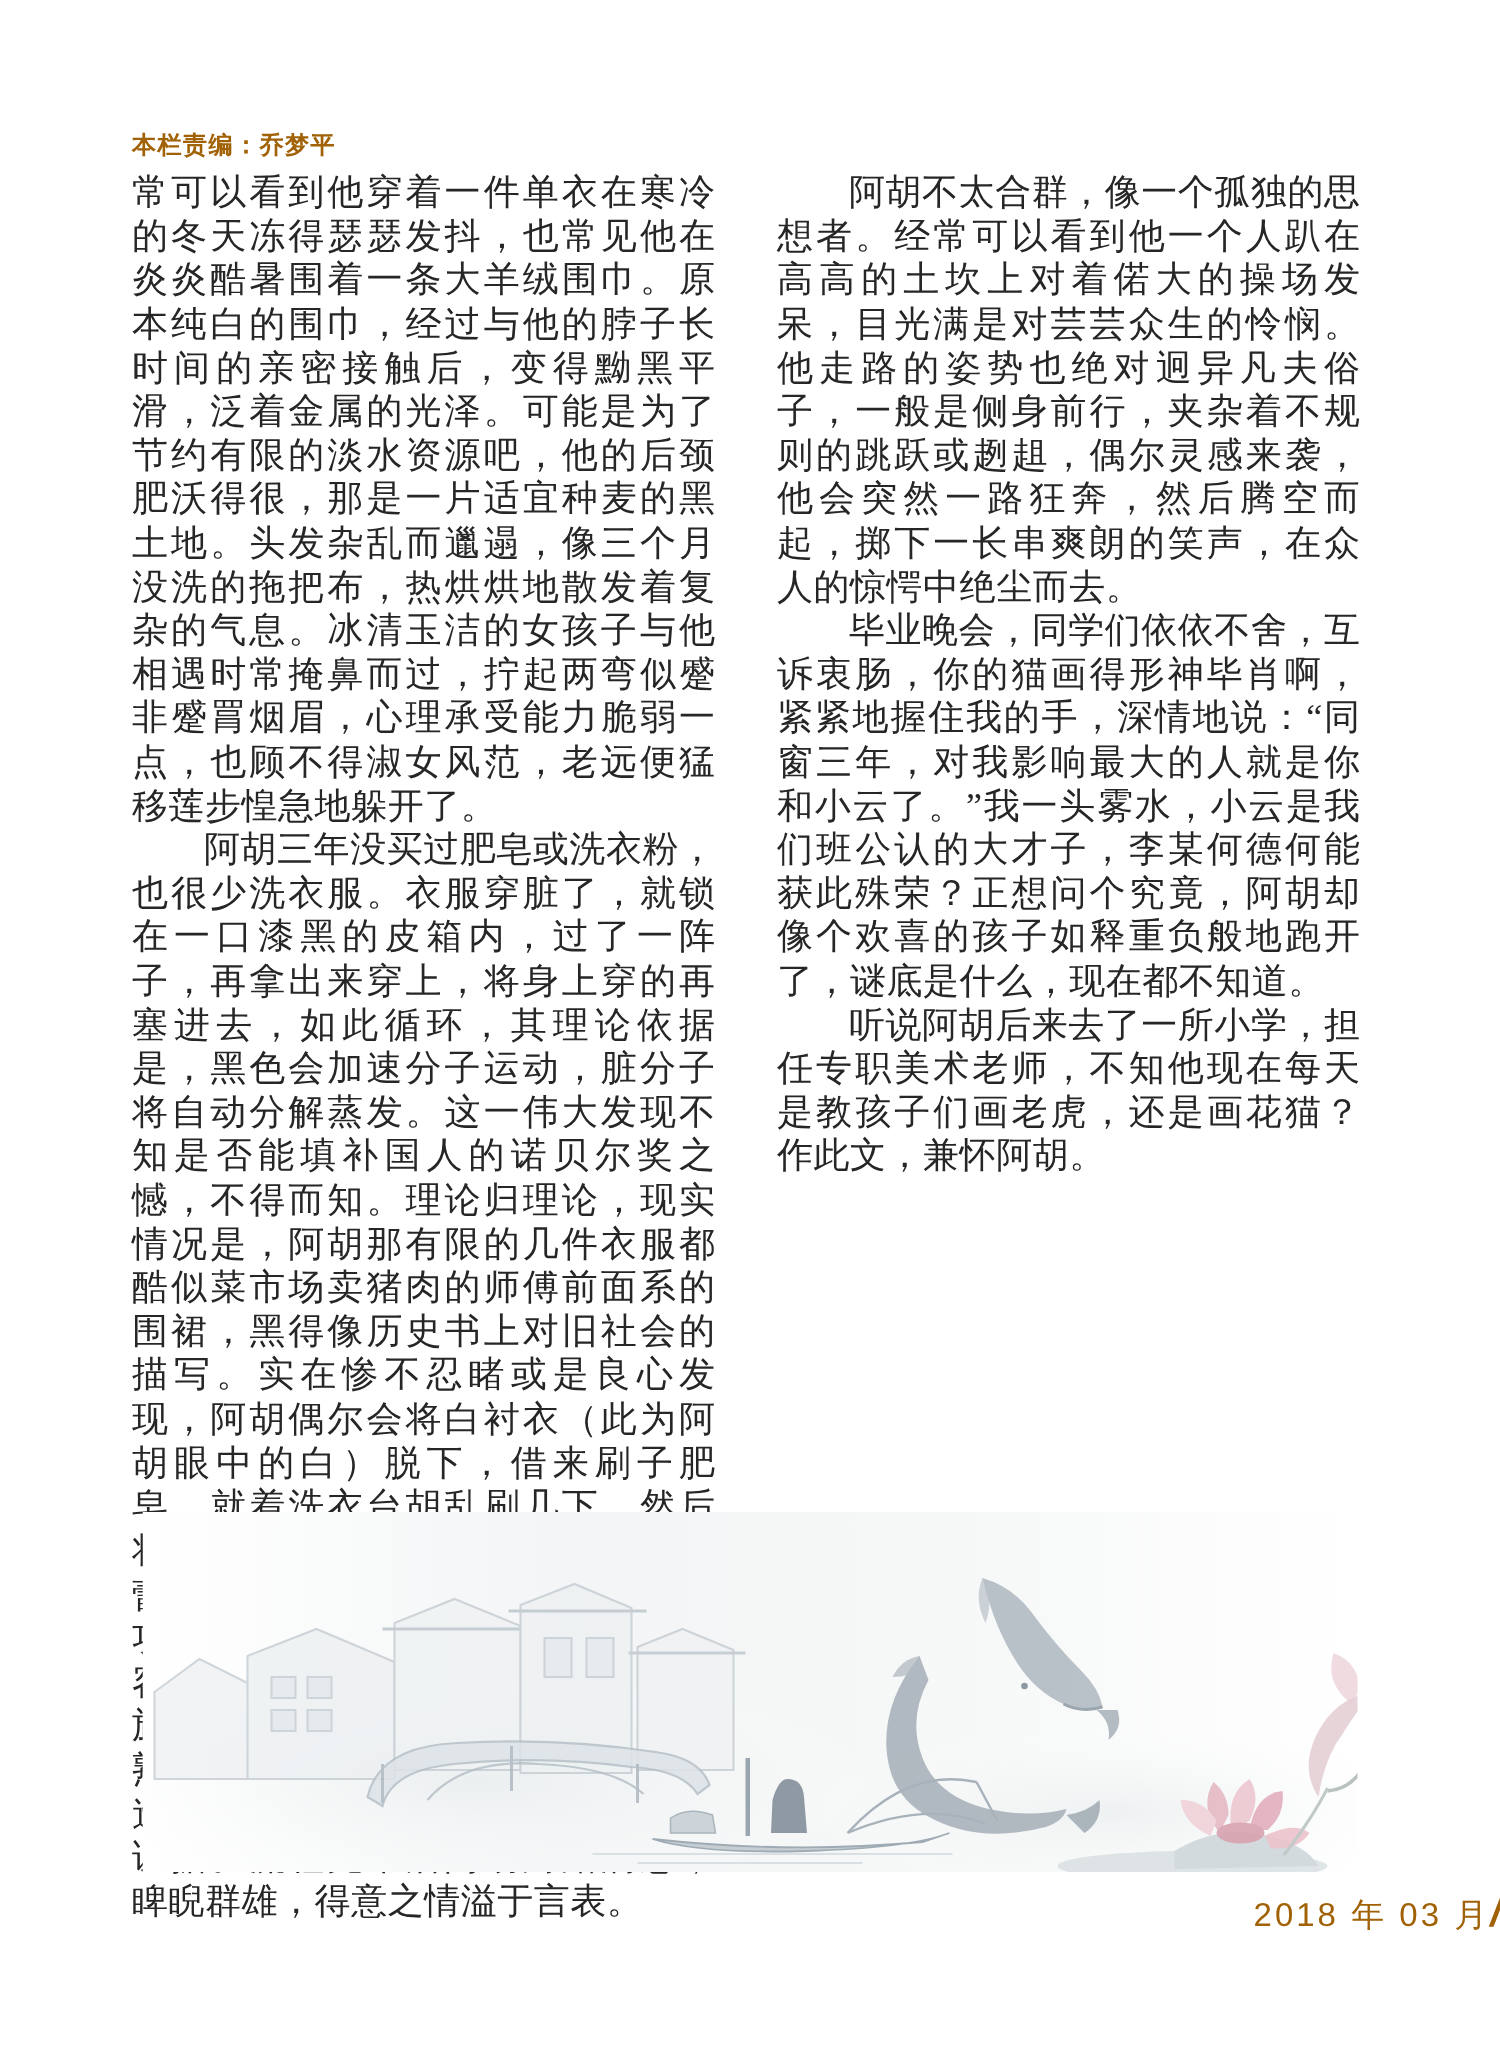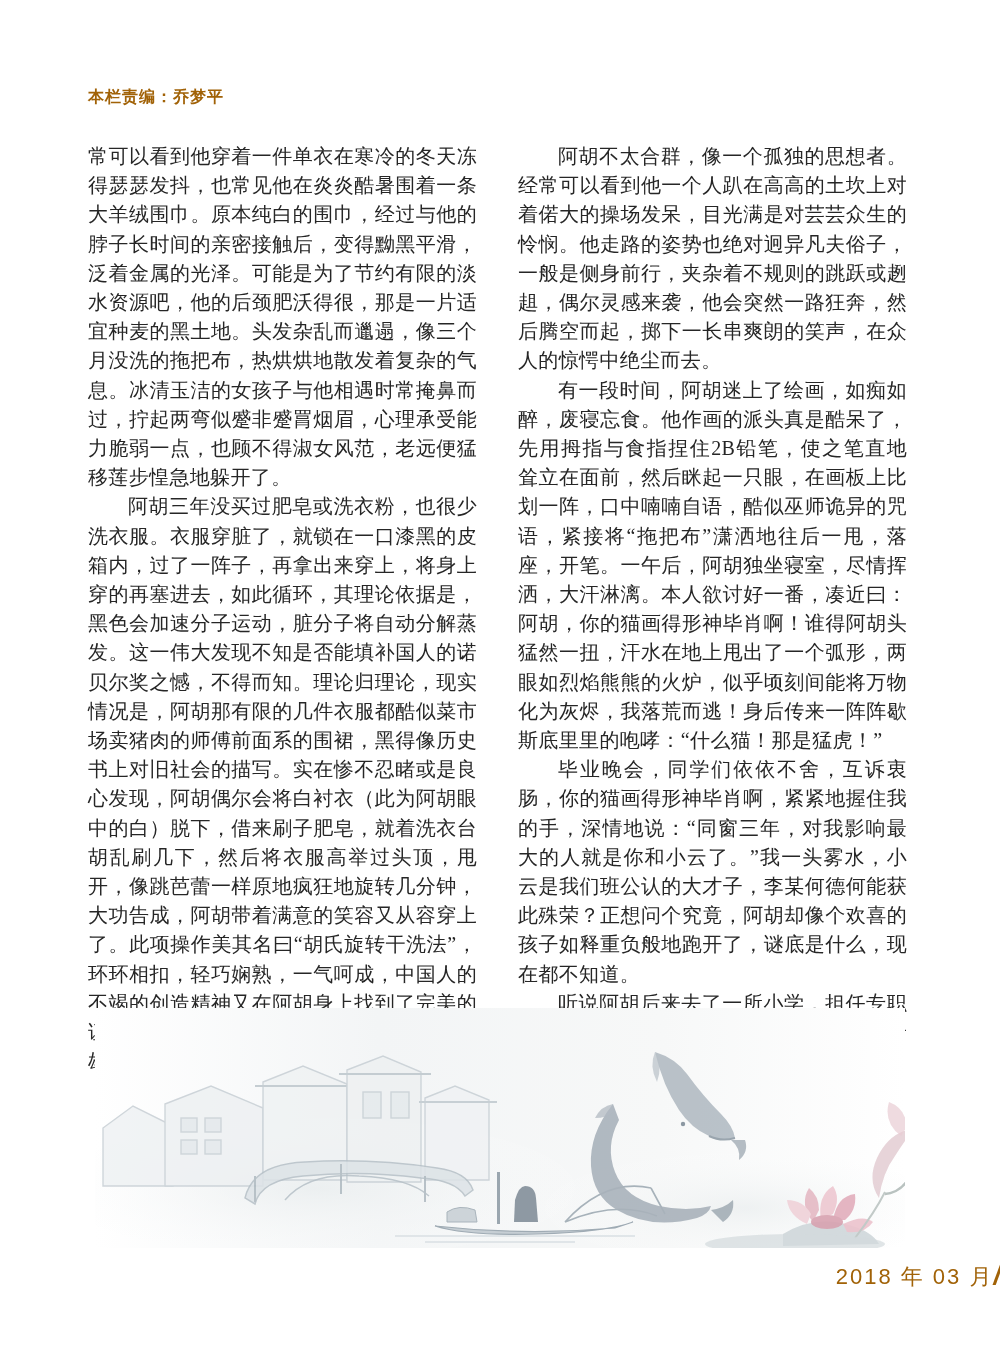--- a/index.html
+++ b/index.html
@@ -10,22 +10,22 @@
   }
   .page-header{
     position:absolute;top:84px;left:88px;right:94px;height:26px;
     display:flex;justify-content:space-between;align-items:center;
     font-family:"Liberation Sans","DejaVu Sans",sans-serif;
     font-weight:bold;color:#a16207;
   }
   .page-header .editor{font-size:16px;letter-spacing:1px;}
   .page-header .section{font-size:17px;letter-spacing:1px;}
   .text-column{
-    position:absolute;top:142px;width:389px;
-    font-size:20px;line-height:29.2px;letter-spacing:0.35px;
+    position:absolute;top:115px;width:389px;
+    font-size:24px;line-height:29.2px;letter-spacing:0.35px;
     text-align:justify;color:#262626;
   }
   .col-left{left:88px;}
   .col-right{left:518px;}
   .text-column p{margin:0;padding:0;}
   .text-column p.indent{text-indent:2em;}
   .artwork{
     position:absolute;left:95px;top:1008px;width:810px;height:240px;
   }
   .page-footer{
@@ -44,21 +44,20 @@
   <span class="editor">本栏责编：乔梦平</span>
 </div>
 
 <div class="text-column col-left">
   <p>常可以看到他穿着一件单衣在寒冷的冬天冻得瑟瑟发抖，也常见他在炎炎酷暑围着一条大羊绒围巾。原本纯白的围巾，经过与他的脖子长时间的亲密接触后，变得黝黑平滑，泛着金属的光泽。可能是为了节约有限的淡水资源吧，他的后颈肥沃得很，那是一片适宜种麦的黑土地。头发杂乱而邋遢，像三个月没洗的拖把布，热烘烘地散发着复杂的气息。冰清玉洁的女孩子与他相遇时常掩鼻而过，拧起两弯似蹙非蹙罥烟眉，心理承受能力脆弱一点，也顾不得淑女风范，老远便猛移莲步惶急地躲开了。</p>
   <p class="indent">阿胡三年没买过肥皂或洗衣粉，也很少洗衣服。衣服穿脏了，就锁在一口漆黑的皮箱内，过了一阵子，再拿出来穿上，将身上穿的再塞进去，如此循环，其理论依据是，黑色会加速分子运动，脏分子将自动分解蒸发。这一伟大发现不知是否能填补国人的诺贝尔奖之憾，不得而知。理论归理论，现实情况是，阿胡那有限的几件衣服都酷似菜市场卖猪肉的师傅前面系的围裙，黑得像历史书上对旧社会的描写。实在惨不忍睹或是良心发现，阿胡偶尔会将白衬衣（此为阿胡眼中的白）脱下，借来刷子肥皂，就着洗衣台胡乱刷几下，然后将衣服高举过头顶，甩开，像跳芭蕾一样原地疯狂地旋转几分钟，大功告成，阿胡带着满意的笑容又从容穿上了。此项操作美其名曰“胡氏旋转干洗法”，环环相扣，轻巧娴熟，一气呵成，中国人的不竭的创造精神又在阿胡身上找到了完美的证据。流程完毕后阿胡踌躇满志，睥睨群雄，得意之情溢于言表。</p>
 </div>
 
 <div class="text-column col-right">
   <p class="indent">阿胡不太合群，像一个孤独的思想者。经常可以看到他一个人趴在高高的土坎上对着偌大的操场发呆，目光满是对芸芸众生的怜悯。他走路的姿势也绝对迥异凡夫俗子，一般是侧身前行，夹杂着不规则的跳跃或趔趄，偶尔灵感来袭，他会突然一路狂奔，然后腾空而起，掷下一长串爽朗的笑声，在众人的惊愕中绝尘而去。</p>
-  <p class="indent">有一段时间，阿胡迷上了绘画，如痴如醉，废寝忘食。他作画的派头真是酷呆了，先用拇指与食指捏住2B铅笔，使之笔直地耸立在面前，然后眯起一只眼，在画板上比划一阵，口中喃喃自语，酷似巫师诡异的咒语，紧接将“拖把布”潇洒地往后一甩，落座，开笔。一午后，阿胡独坐寝室，尽情挥洒，大汗淋漓。本人欲讨好一番，凑近曰：阿胡，你的猫画得形神毕肖啊！谁得阿胡头猛然一扭，汗水在地上甩出了一个弧形，两眼如烈焰熊熊的火炉，似乎顷刻间能将万物化为灰烬，我落荒而逃！身后传来一阵阵歇斯底里里的咆哮：“什么猫！那是猛虎！”</p>
   <p class="indent">毕业晚会，同学们依依不舍，互诉衷肠，你的猫画得形神毕肖啊，紧紧地握住我的手，深情地说：“同窗三年，对我影响最大的人就是你和小云了。”我一头雾水，小云是我们班公认的大才子，李某何德何能获此殊荣？正想问个究竟，阿胡却像个欢喜的孩子如释重负般地跑开了，谜底是什么，现在都不知道。</p>
   <p class="indent">听说阿胡后来去了一所小学，担任专职美术老师，不知他现在每天是教孩子们画老虎，还是画花猫？作此文，兼怀阿胡。</p>
 </div>
 
 <div class="artwork">
   <svg width="810" height="240" viewBox="0 0 810 240" xmlns="http://www.w3.org/2000/svg">
     <defs>
       <linearGradient id="washL" x1="0" y1="0" x2="1" y2="0">
         <stop offset="0" stop-color="#ffffff"></stop>
         <stop offset="0.35" stop-color="#f3f5f6"></stop>

